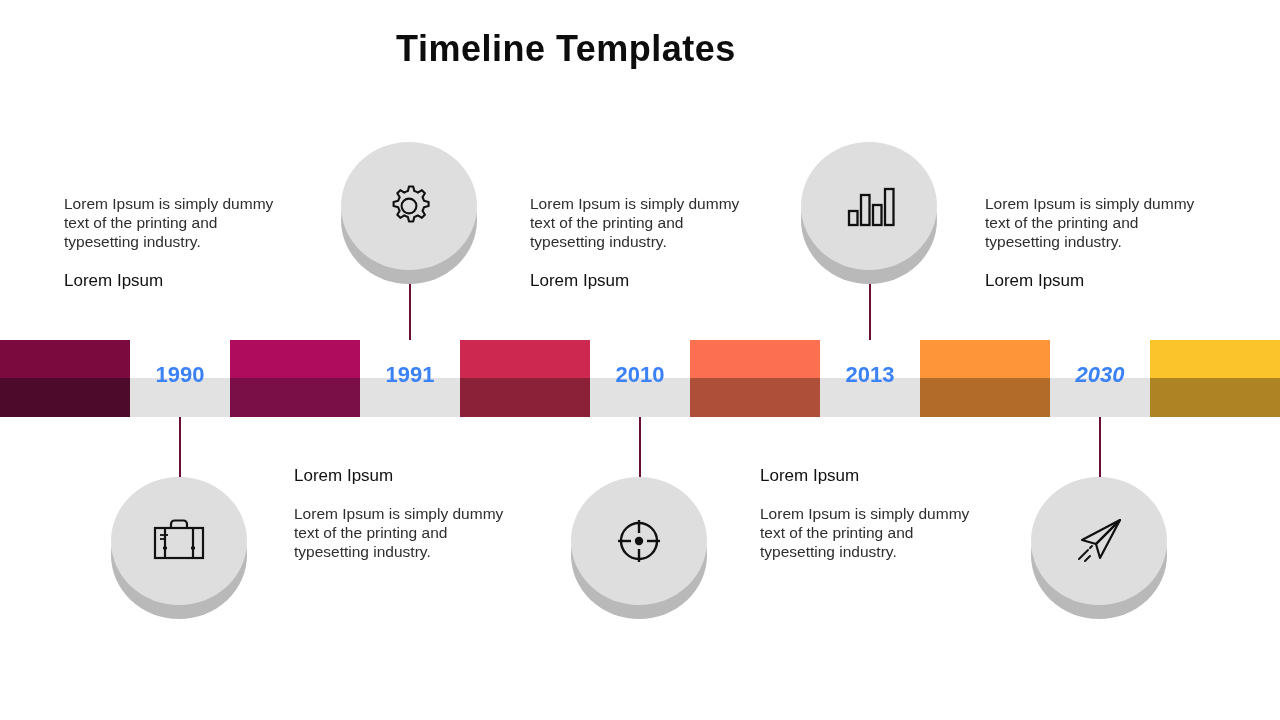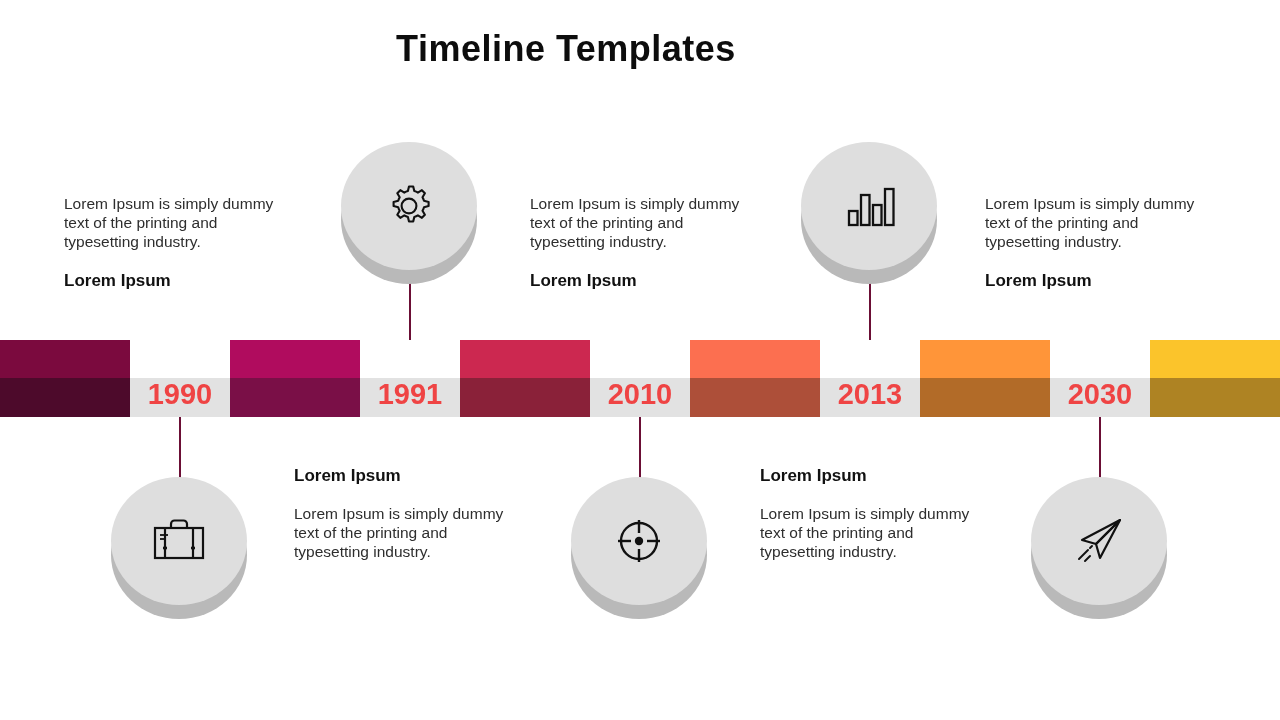--- a/index.html
+++ b/index.html
@@ -56,26 +56,26 @@
   }
   .bar-seg .seg-bottom {
     position: absolute;
     top: 38px; left: 0; right: 0;
     height: 39px;
   }
 
   
   .year-label {
     position: absolute;
-    top: 378px;
+    top: 362px;
     width: 100px;
     text-align: center;
-    font-size: 29px;
+    font-size: 22px;
     font-weight: bold;
-    color: #ef4444;
+    color: #3b82f6;
     z-index: 5;
   }
 
   
   .connector {
     position: absolute;
     width: 2px;
     background: #6b0e35;
     z-index: 2;
   }
@@ -116,21 +116,21 @@
     width: 230px;
     text-align: left;
   }
   .tb-body {
     font-size: 15.5px;
     line-height: 19px;
     color: #2e2e2e;
   }
   .tb-head {
     font-size: 17px;
-    font-weight: bold;
+    font-weight: normal;
     color: #111111;
   }
   .text-block.above .tb-head { margin-top: 20px; }
   .text-block.below .tb-body { margin-top: 18px; }
 </style>
 </head>
 <body>
 
 <div class="page-title">Timeline Templates</div>
 
@@ -160,21 +160,21 @@
   <div class="bar-seg" style="left:1150px;width:130px;">
     <div class="seg-top" style="background:#fbc42b;"></div>
     <div class="seg-bottom" style="background:#ae8323;"></div>
   </div>
 </div>
 
 <div class="year-label" style="left:130px;">1990</div>
 <div class="year-label" style="left:360px;">1991</div>
 <div class="year-label" style="left:590px;">2010</div>
 <div class="year-label" style="left:820px;">2013</div>
-<div class="year-label" style="left:1050px;">2030</div>
+<div class="year-label" style="left:1050px;font-style:italic;">2030</div>
 
 <div class="connector" style="left:179px;top:417px;height:65px;"></div>
 <div class="connector" style="left:409px;top:275px;height:65px;"></div>
 <div class="connector" style="left:639px;top:417px;height:65px;"></div>
 <div class="connector" style="left:869px;top:275px;height:65px;"></div>
 <div class="connector" style="left:1099px;top:417px;height:65px;"></div>
 
 <div class="coin" style="left:341px;top:142px;">
   <div class="coin-shadow"></div>
   <div class="coin-face">

